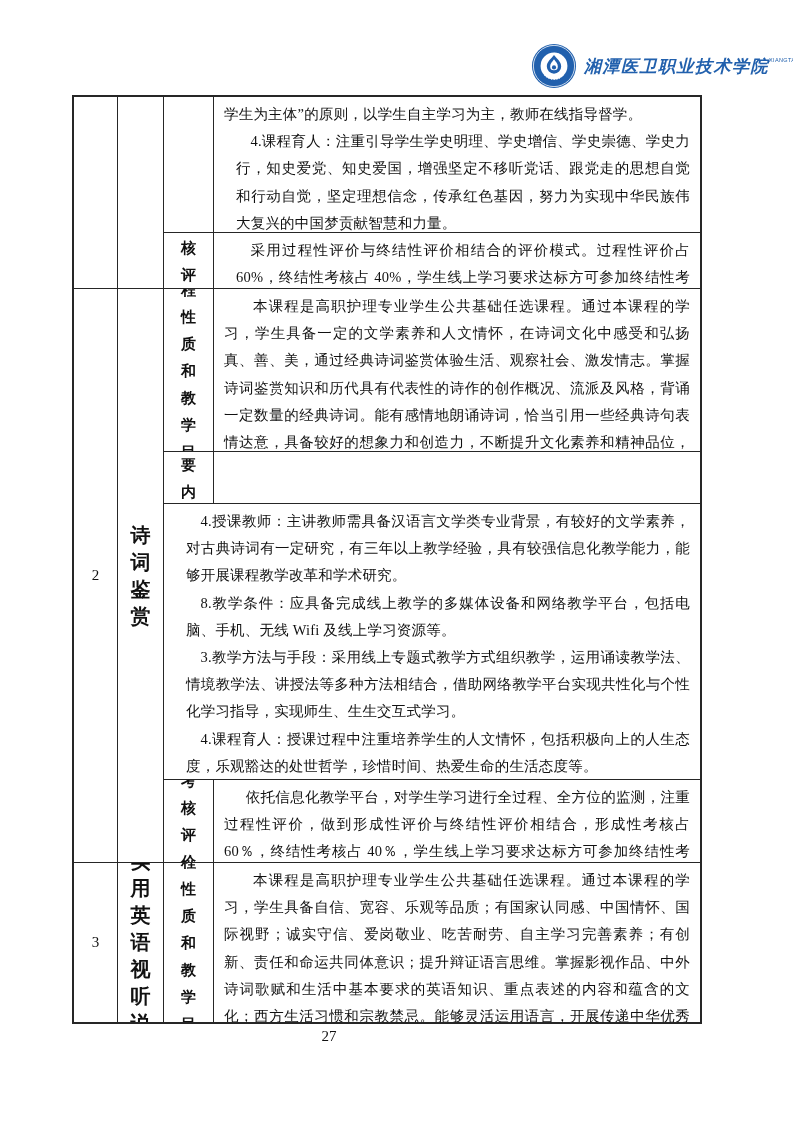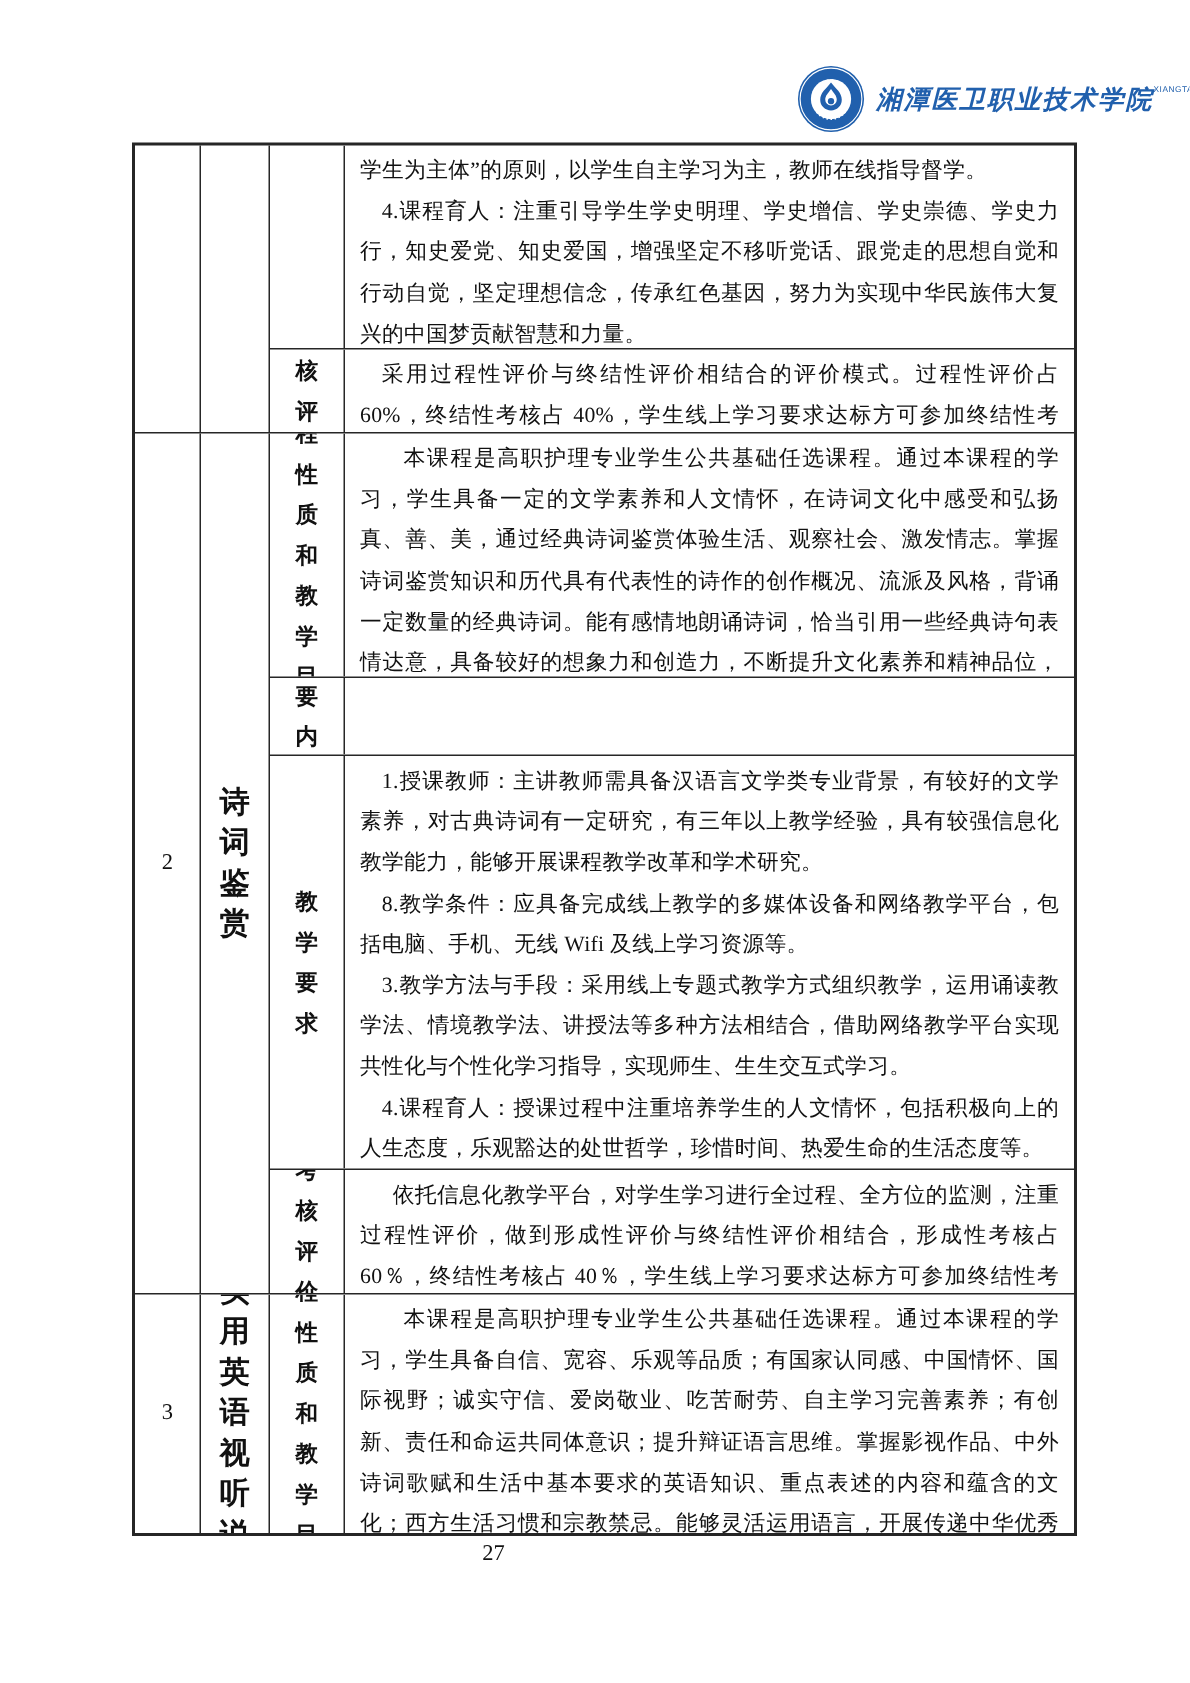--- a/index.html
+++ b/index.html
@@ -28,21 +28,21 @@
   }
   .logo-en {
     font-family: "Liberation Sans", "DejaVu Sans", sans-serif;
     font-size: 6px; letter-spacing: 0.4px; margin-top: 2px;
     color: #2160ad; white-space: nowrap;
     transform: scale(0.92); transform-origin: left center;
   }
 
   
   .doc-table {
-    position: absolute; left: 88px; top: 95px;
+    position: absolute; left: 72px; top: 95px;
     width: 630px; height: 929px;
     border: 2px solid #262626;
     display: flex; flex-direction: column;
     background: #fff;
   }
   .section { display: flex; border-bottom: 1.5px solid #262626; }
   .section.sec-last { border-bottom: none; flex: 1; overflow: hidden; }
   .sec-h1 { height: 192px; }
   .sec-h2 { height: 574px; }
 
@@ -79,21 +79,21 @@
     padding: 0 10px; word-break: break-all;
   }
   .cell-content {
     flex: 1 1 auto; min-width: 0;
     padding: 4px 10px 0 10px;
     font-size: 14.5px; line-height: 27.2px;
     text-align: justify; letter-spacing: 0.2px;
     overflow: hidden;
   }
   .cell-content p { text-justify: inter-ideograph; }
-  .ind-1 { text-indent: 1em; }
+  .ind-1 { text-indent: 1em; margin-left: 12px; }
   .ind-15 { text-indent: 1.5em; }
   .ind-2 { text-indent: 2em; }
 
   
   .page-footer {
     position: absolute; top: 1028px; left: 0; width: 658px;
     text-align: center; font-size: 15px;
   }
 </style>
 </head>
@@ -147,23 +147,22 @@
         <div class="row rh-163">
           <div class="cell-label">课程性质和教学目标</div>
           <div class="cell-content">
             <p class="ind-2">本课程是高职护理专业学生公共基础任选课程。通过本课程的学习，学生具备一定的文学素养和人文情怀，在诗词文化中感受和弘扬真、善、美，通过经典诗词鉴赏体验生活、观察社会、激发情志。掌握诗词鉴赏知识和历代具有代表性的诗作的创作概况、流派及风格，背诵一定数量的经典诗词。能有感情地朗诵诗词，恰当引用一些经典诗句表情达意，具备较好的想象力和创造力，不断提升文化素养和精神品位，为个人终身发展奠定良好的人文基础。</p>
           </div>
         </div>
         <div class="row rh-52">
           <div class="cell-label">主要内容</div>
         </div>
         <div class="row rh-276">
-          <div class="cell-label">教学要求</div>
           <div class="cell-content">
-            <p class="ind-1">1.授课教师：主讲教师需具备汉语言文学类专业背景，有较好的文学素养，对古典诗词有一定研究，有三年以上教学经验，具有较强信息化教学能力，能够开展课程教学改革和学术研究。</p>
+            <p class="ind-1">4.授课教师：主讲教师需具备汉语言文学类专业背景，有较好的文学素养，对古典诗词有一定研究，有三年以上教学经验，具有较强信息化教学能力，能够开展课程教学改革和学术研究。</p>
             <p class="ind-1">8.教学条件：应具备完成线上教学的多媒体设备和网络教学平台，包括电脑、手机、无线 Wifi 及线上学习资源等。</p>
             <p class="ind-1">3.教学方法与手段：采用线上专题式教学方式组织教学，运用诵读教学法、情境教学法、讲授法等多种方法相结合，借助网络教学平台实现共性化与个性化学习指导，实现师生、生生交互式学习。</p>
             <p class="ind-1">4.课程育人：授课过程中注重培养学生的人文情怀，包括积极向上的人生态度，乐观豁达的处世哲学，珍惜时间、热爱生命的生活态度等。</p>
           </div>
         </div>
         <div class="row">
           <div class="cell-label">考核评价</div>
           <div class="cell-content">
             <p class="ind-15">依托信息化教学平台，对学生学习进行全过程、全方位的监测，注重过程性评价，做到形成性评价与终结性评价相结合，形成性考核占 60％，终结性考核占 40％，学生线上学习要求达标方可参加终结性考核。</p>
           </div>

